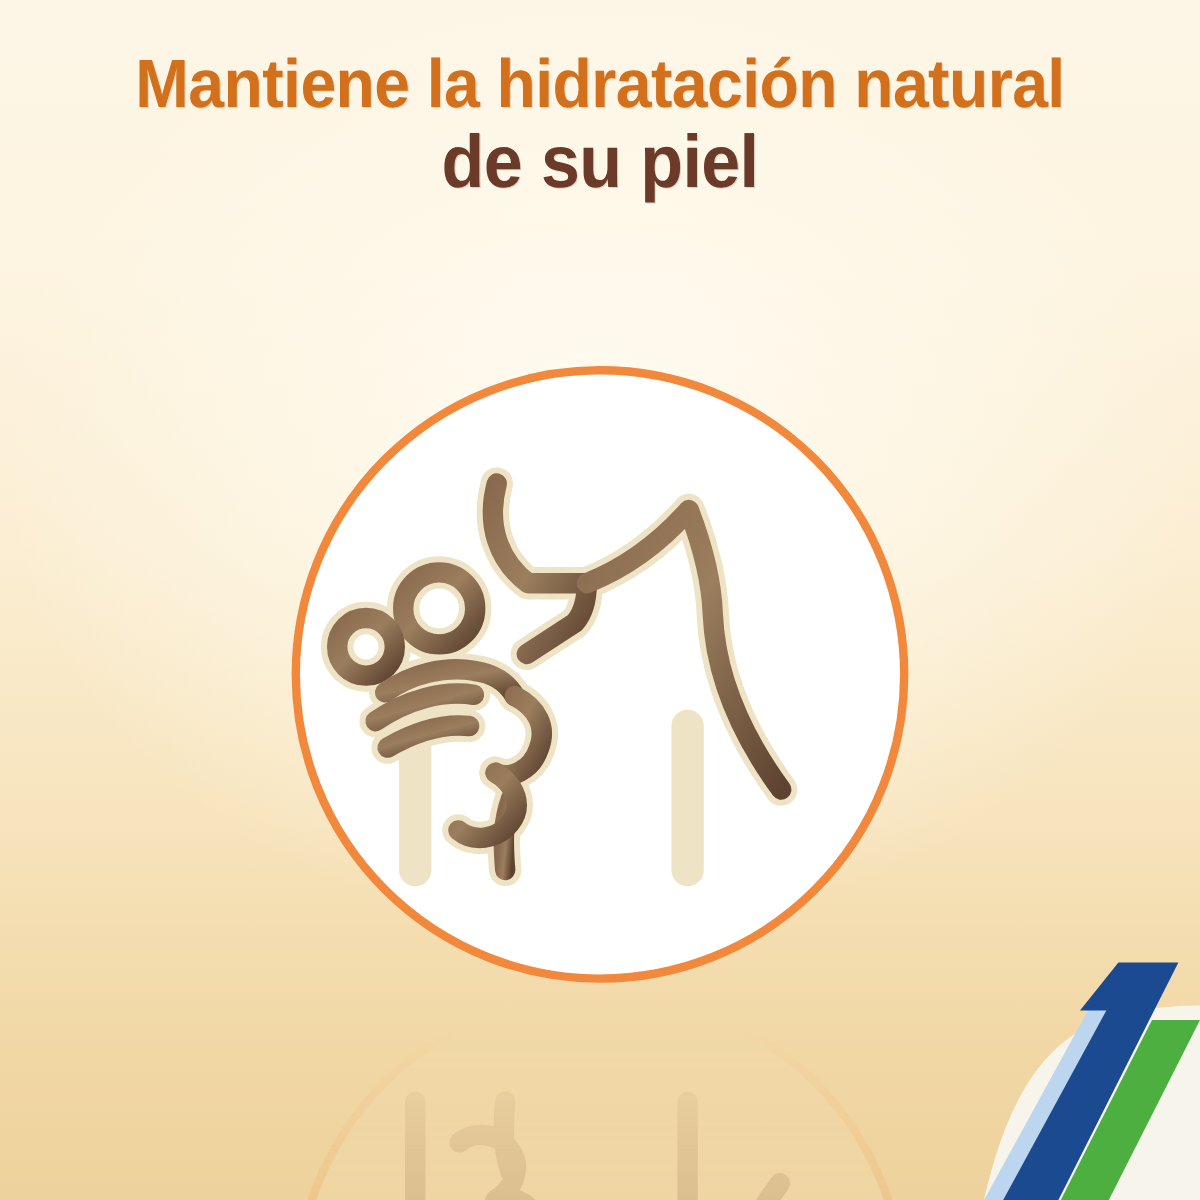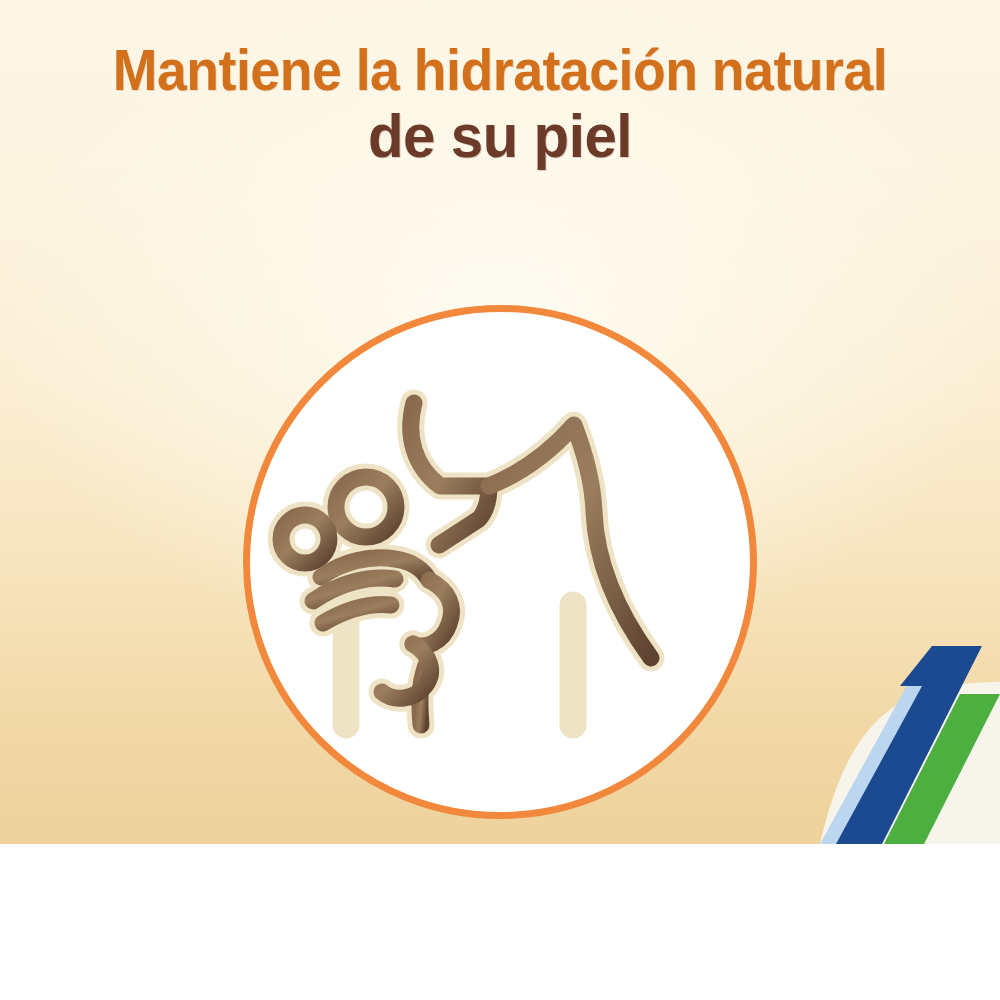--- a/index.html
+++ b/index.html
@@ -3,21 +3,21 @@
 <meta charset="utf-8">
 <style>
   html, body {
     margin: 0; padding: 0;
     width: 1000px; height: 1000px;
     overflow: hidden;
     font-family: "Liberation Sans", sans-serif;
   }
   #stage {
     position: relative;
-    width: 1000px; height: 844px;
+    width: 1000px; height: 1000px;
     overflow: hidden;
     background: #fdf4e0;
   }
 
   
   .bg-base {
     position: absolute; inset: 0;
     background: linear-gradient(180deg,
         #fdf6e6 0%,
         #fdf4e1 22%,

